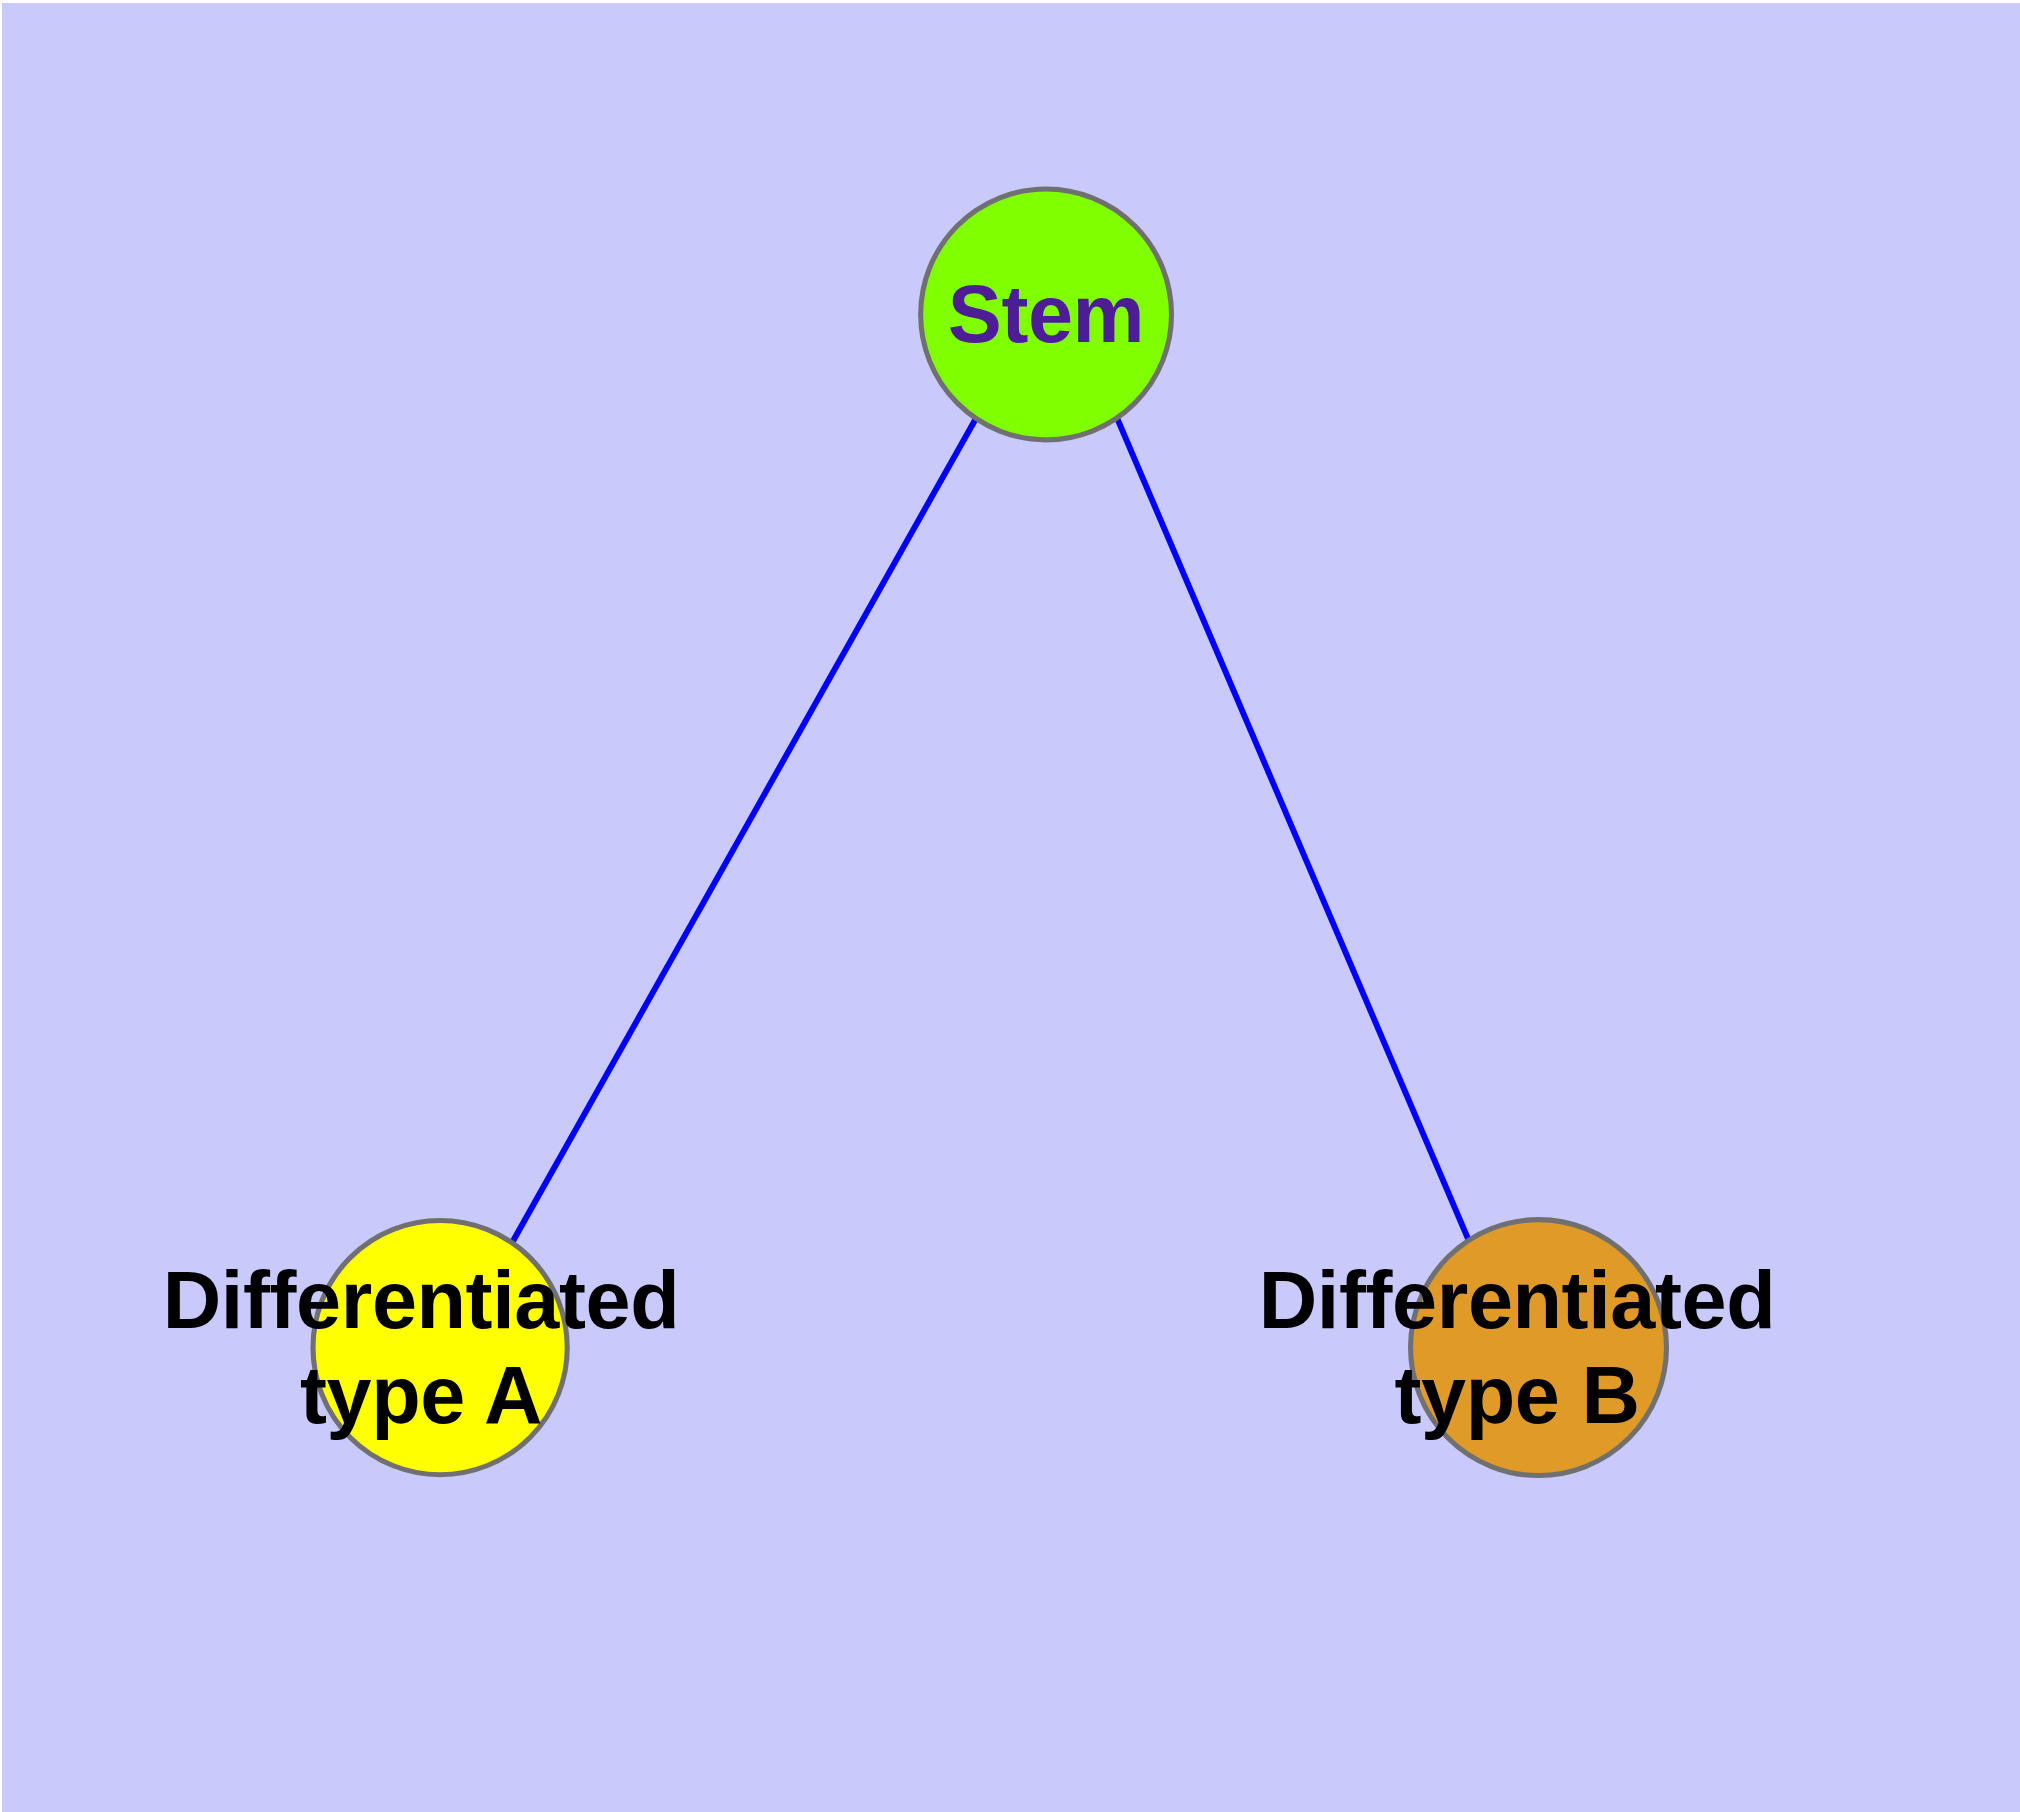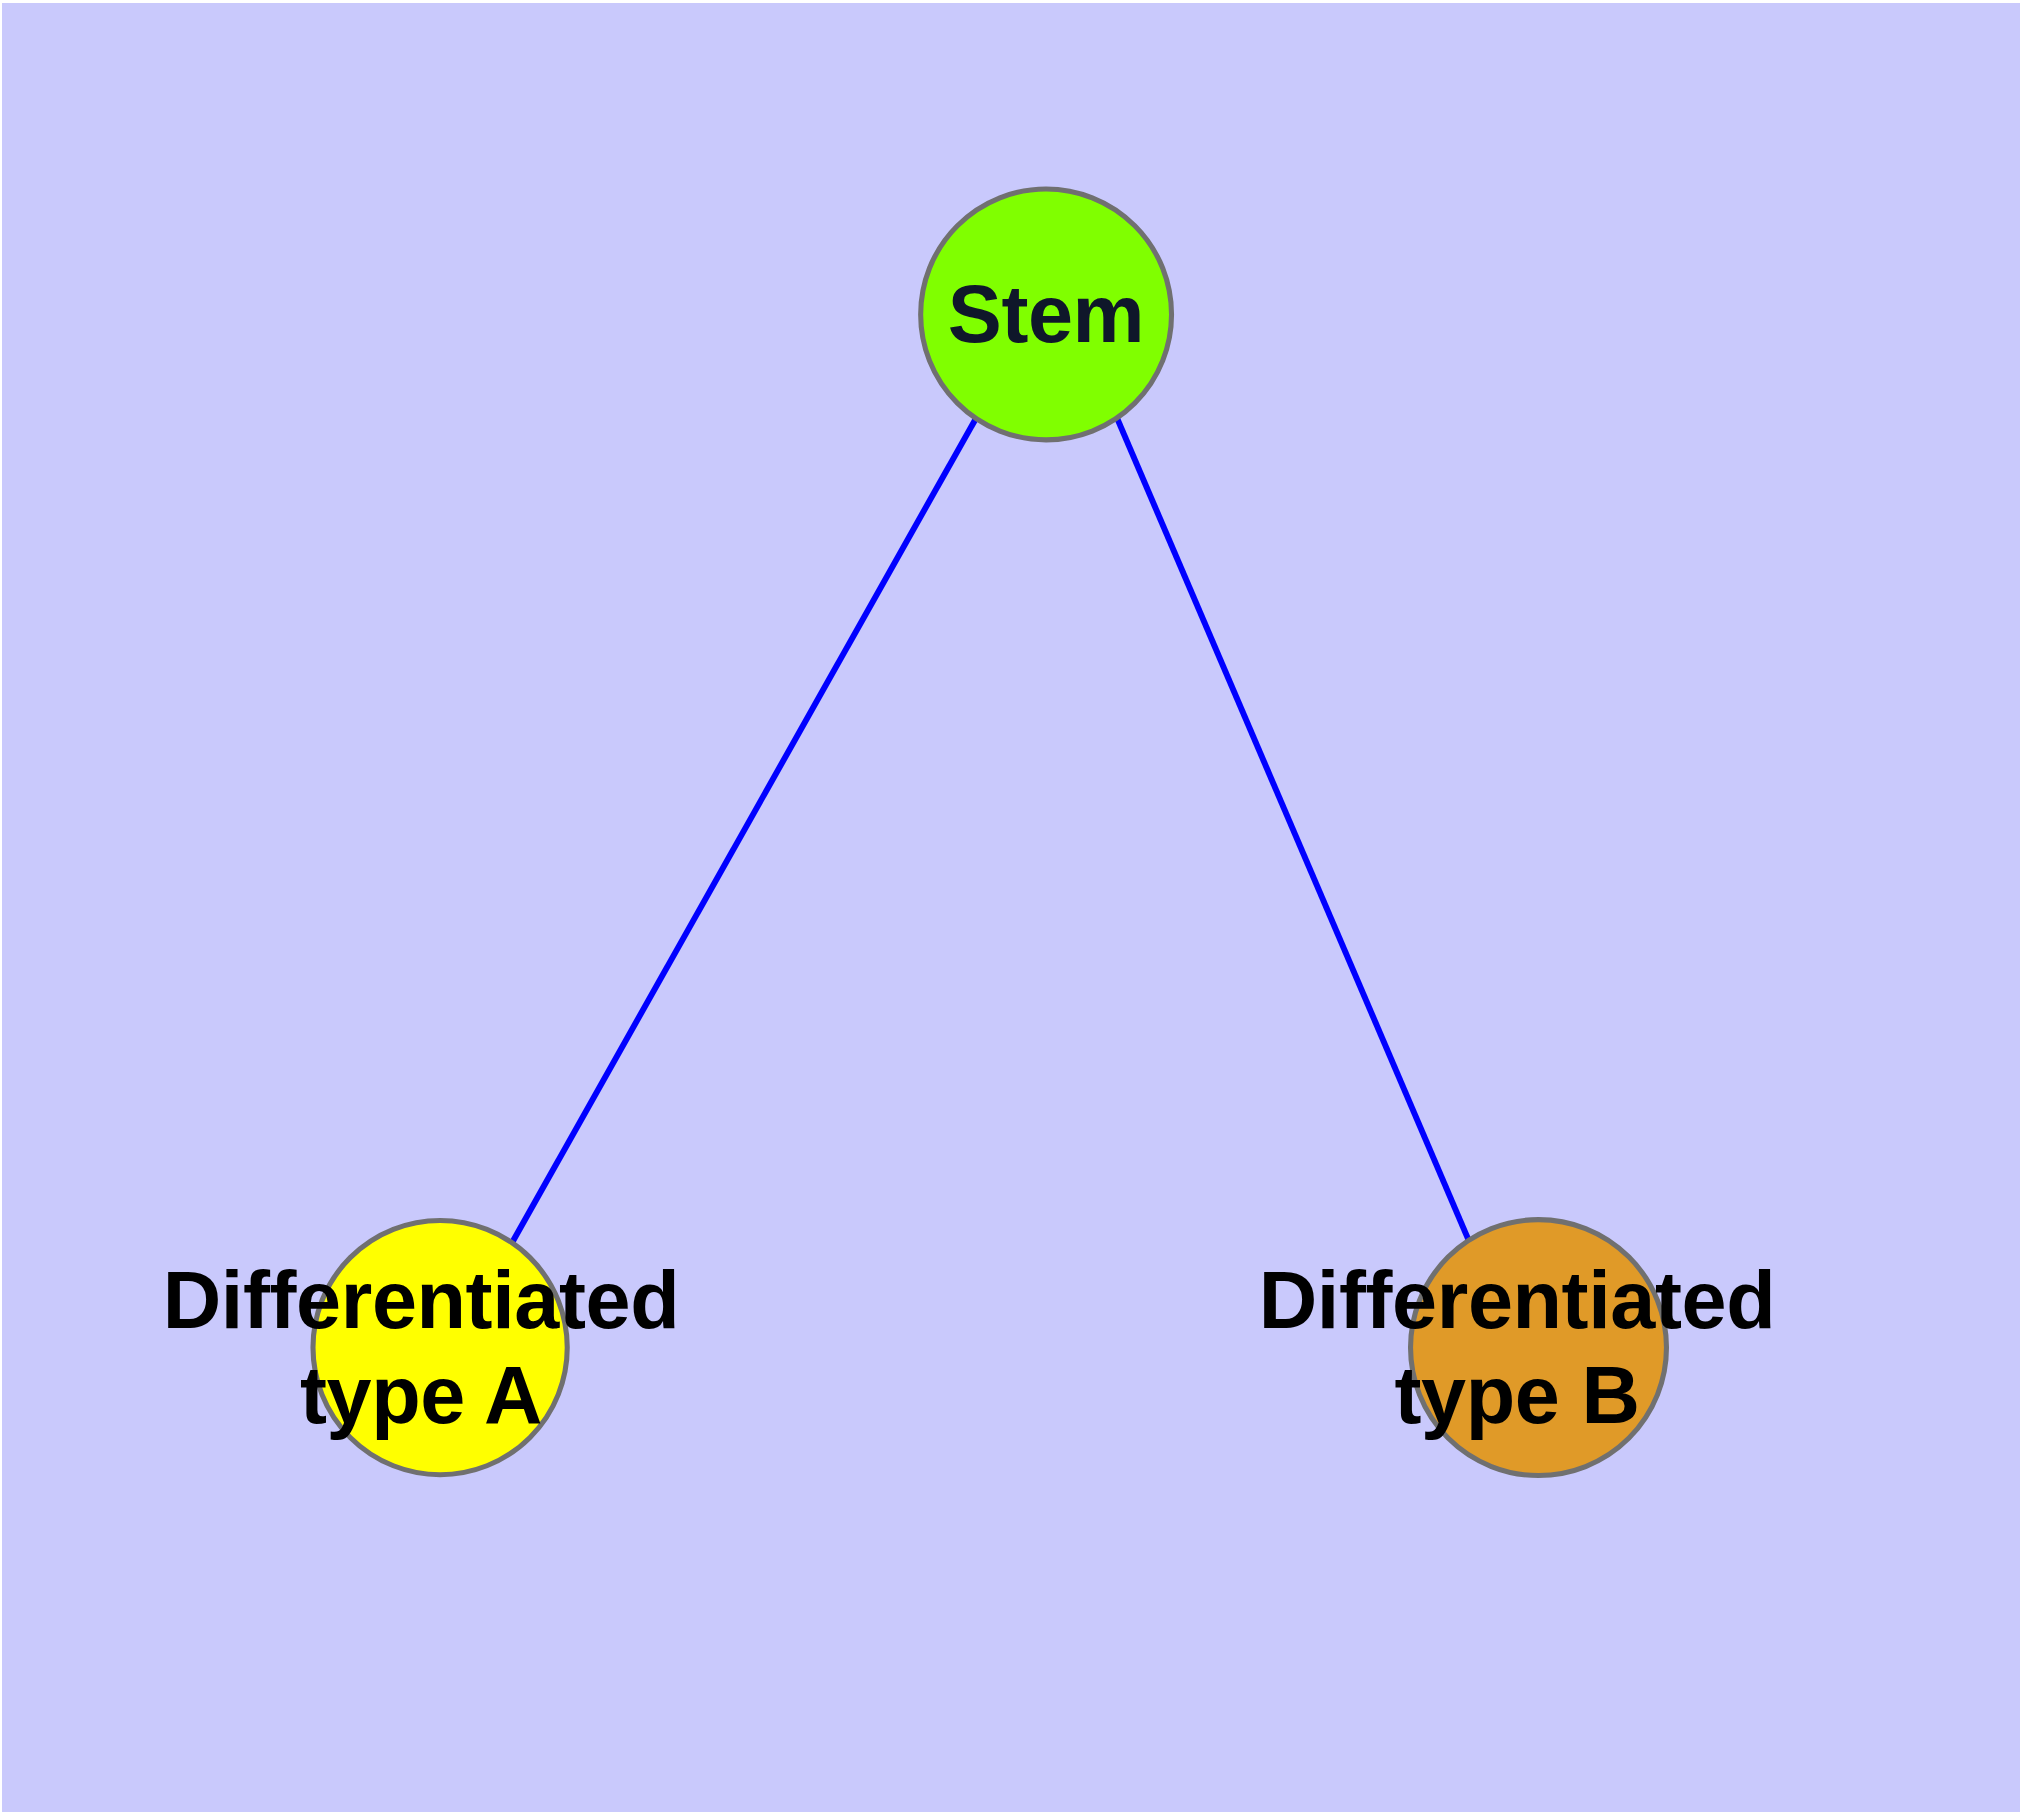--- a/index.html
+++ b/index.html
@@ -57,20 +57,20 @@
       <line x1="1151" y1="494" x2="604" y2="1466" stroke="#0000ff" stroke-width="7" stroke-linecap="butt"></line>
       <line x1="1318" y1="494" x2="1732" y2="1462" stroke="#0000ff" stroke-width="7" stroke-linecap="butt"></line>
     </g>
     <g>
       <circle cx="1234" cy="371" r="148" fill="#80ff00" stroke="#707070" stroke-width="6"></circle>
       <circle cx="519" cy="1590" r="150" fill="#ffff00" stroke="#707070" stroke-width="6"></circle>
       <circle cx="1815" cy="1590" r="151" fill="#e09a28" stroke="#707070" stroke-width="6"></circle>
     </g>
   </svg>
 
-  <div class="node-label" style="left: 1046px; top: 314px; color: #0f172a;">Stem</div>
+  <div class="node-label" style="left: 1046px; top: 314px; color: #4c1d95;">Stem</div>
   <div class="node-label" style="left: 421px; top: 1348px; color: rgb(0, 0, 0);">Differentiated
 type A</div>
   <div class="node-label" style="left: 1517px; top: 1348px; color: rgb(0, 0, 0);">Differentiated
 type B</div>
 
 </div>
 
 
 </body></html>

